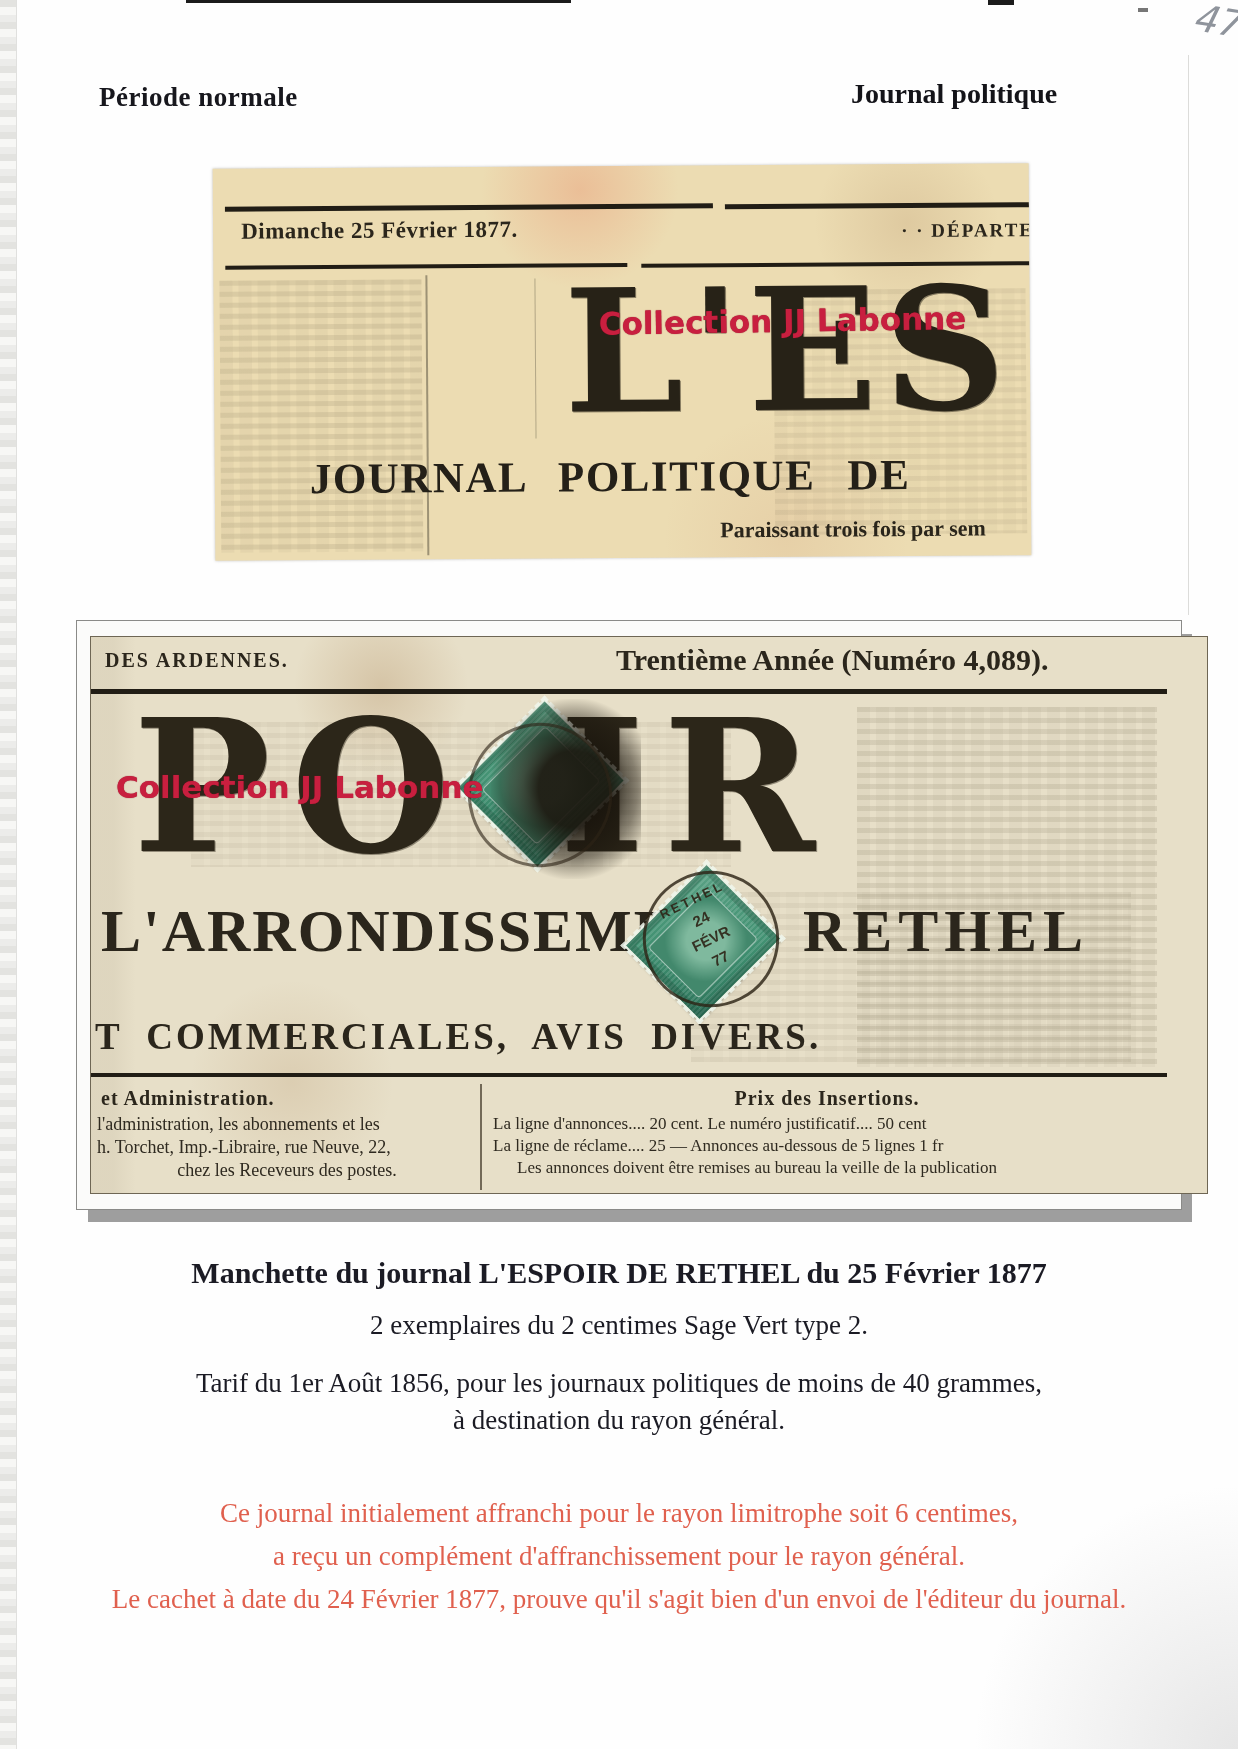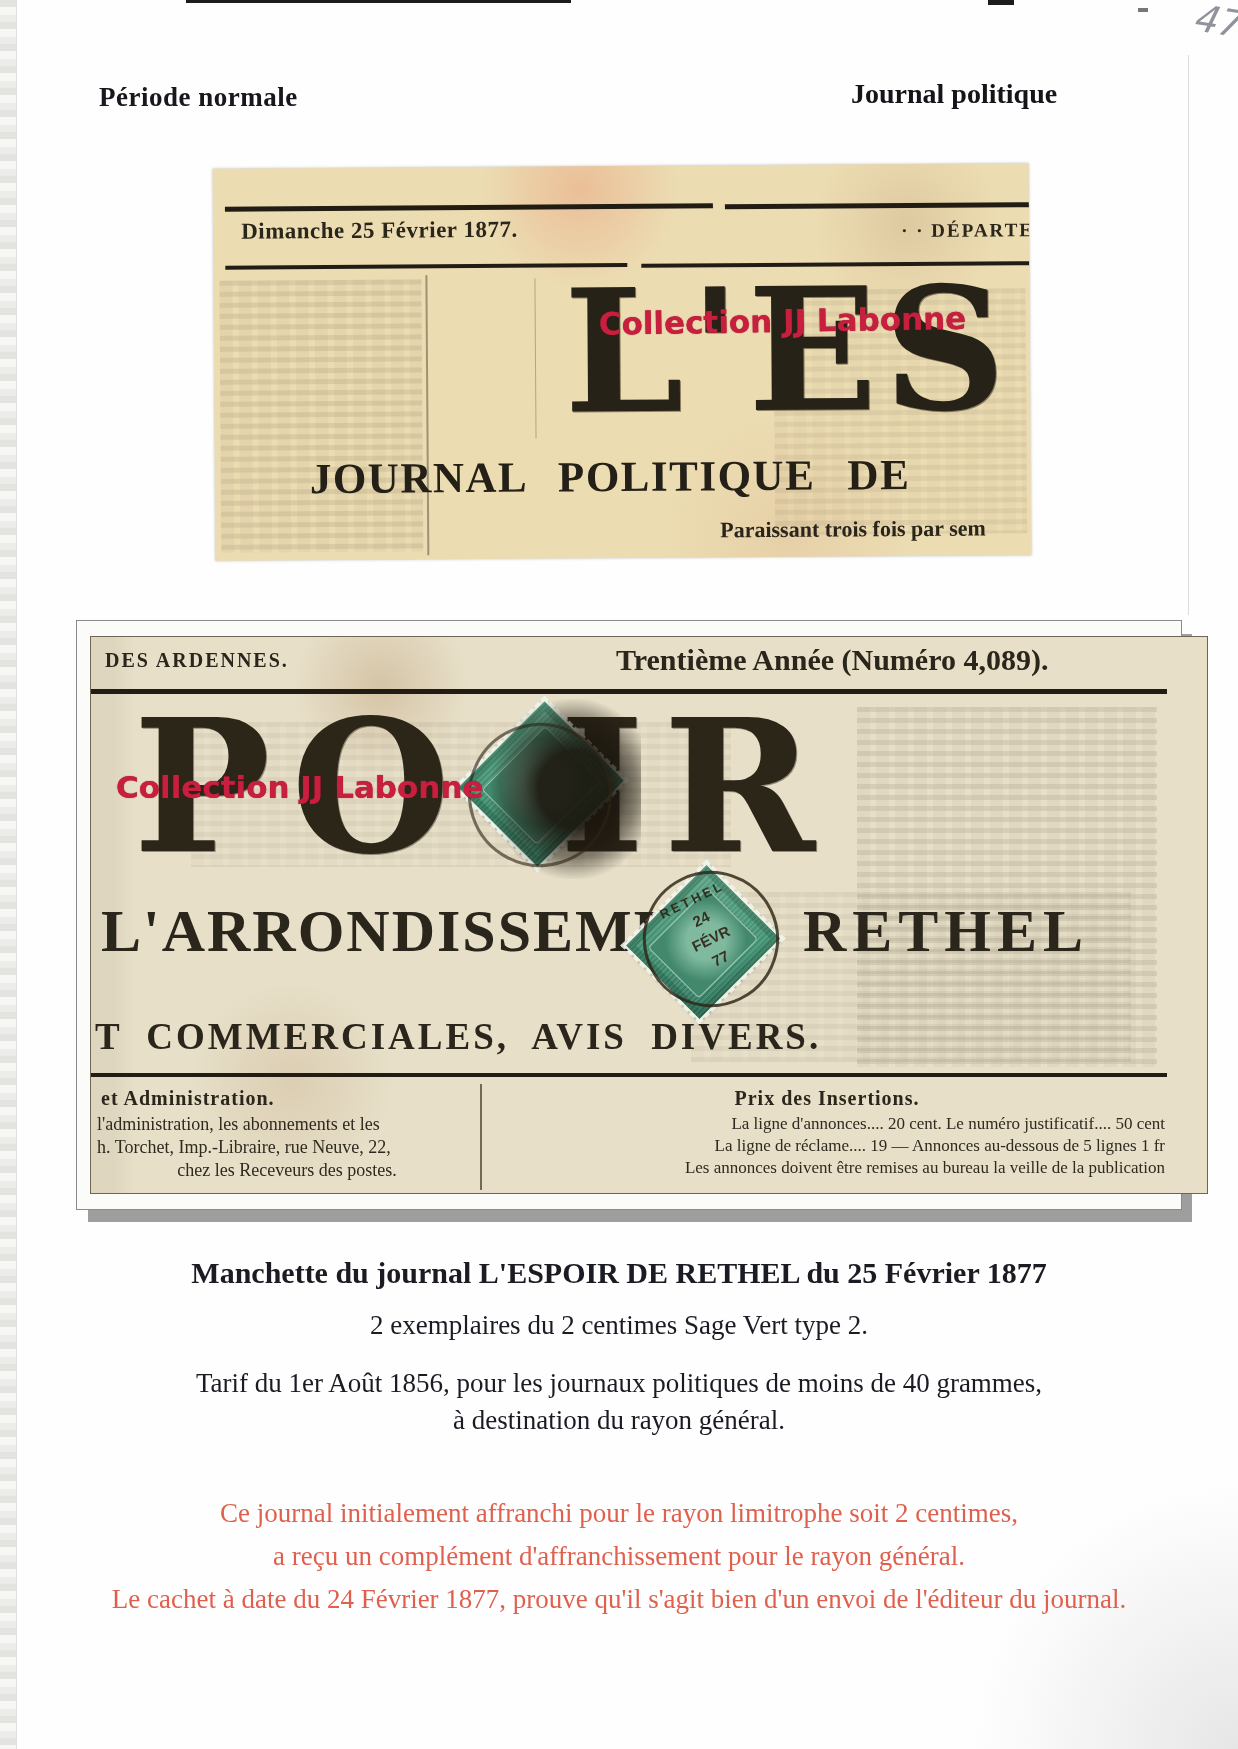--- a/index.html
+++ b/index.html
@@ -175,30 +175,30 @@
       <div class="abs rule" style="left:0;top:436px;width:1076px;height:4px;"></div>
 
       <div class="abs paper-ink col-head" style="left:10px;top:450px;">et Administration.</div>
       <div class="abs col-text" style="left:6px;top:476px;width:380px;">
         <div>l'administration, les abonnements et les</div>
         <div>h. Torchet, Imp.-Libraire, rue Neuve, 22,</div>
         <div style="text-align:center;">chez les Receveurs des postes.</div>
       </div>
       <div class="abs vdiv" style="left:389px;top:447px;width:2px;height:106px;opacity:.85;"></div>
       <div class="abs paper-ink col-head" style="left:400px;top:450px;width:672px;text-align:center;">Prix des Insertions.</div>
-      <div class="abs col-text-sm" style="left:402px;top:476px;width:672px;text-align:right;">
+      <div class="abs col-text-sm" style="left:402px;top:476px;width:672px;">
         <div>La ligne d'annonces.... 20 cent. Le numéro justificatif.... 50 cent</div>
-        <div>La ligne de réclame.... 19  —  Annonces au-dessous de 5 lignes 1 fr</div>
+        <div>La ligne de réclame.... 25  —  Annonces au-dessous de 5 lignes 1 fr</div>
         <div style="padding-left:24px;">Les annonces doivent être remises au bureau la veille de la publication</div>
       </div>
     </div>
   </div>
 
   <div class="abs caption" id="cap-title" style="top:1256px;">Manchette du journal L'ESPOIR DE RETHEL du 25 Février 1877</div>
   <div class="abs caption" id="cap-sub" style="top:1310px;">2 exemplaires du 2 centimes Sage Vert type 2.</div>
   <div class="abs caption cap-tarif" style="top:1368px;">Tarif du 1er Août 1856, pour les journaux politiques de moins de 40 grammes,</div>
   <div class="abs caption cap-tarif" style="top:1405px;">à destination du rayon général.</div>
 
-  <div class="abs red-line" style="top:1498px;">Ce journal initialement affranchi pour le rayon limitrophe soit 2 centimes,</div>
+  <div class="abs red-line" style="top:1498px;">Ce journal initialement affranchi pour le rayon limitrophe soit 6 centimes,</div>
   <div class="abs red-line" style="top:1541px;">a reçu un complément d'affranchissement pour le rayon général.</div>
   <div class="abs red-line" style="top:1584px;">Le cachet à date du 24 Février 1877, prouve qu'il s'agit bien d'un envoi de l'éditeur du journal.</div>
 
 </div>
 
 </body></html>

